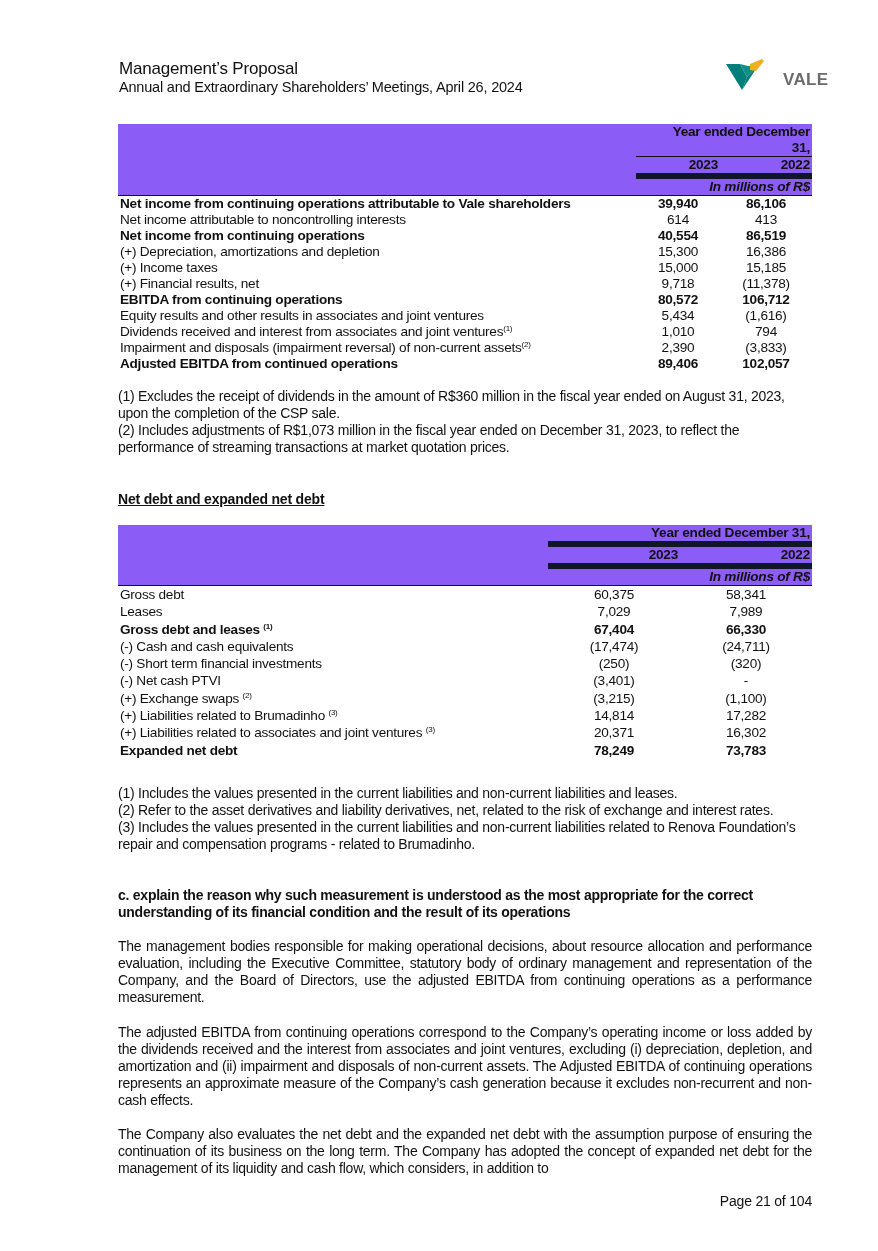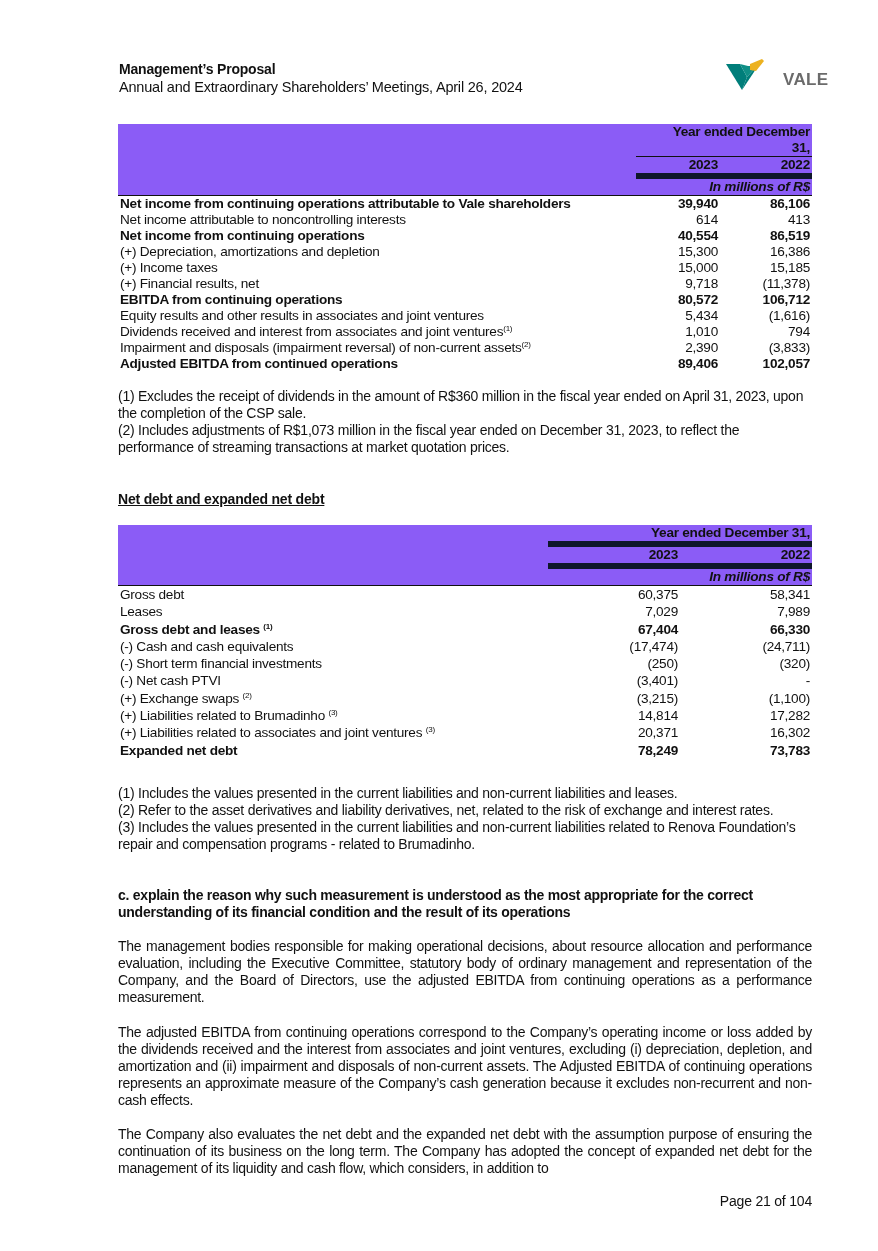--- a/index.html
+++ b/index.html
@@ -7,29 +7,29 @@
     body {
       position: relative;
       font-family: "Liberation Sans", "DejaVu Sans", sans-serif;
       color: #111111;
       overflow: hidden;
     }
     .page { position: absolute; left: 0; top: 0; width: 878px; height: 1251px; }
 
     
     .doc-header { position: absolute; left: 119px; top: 60px; width: 700px; }
-    .doc-title { font-size: 14px; font-weight: bold; line-height: 18px; letter-spacing: -0.2px; }
+    .doc-title { font-size: 17px; font-weight: normal; line-height: 18px; letter-spacing: -0.2px; }
     .doc-subtitle { font-size: 14.5px; line-height: 18px; letter-spacing: -0.2px; }
     .logo { position: absolute; left: 726px; top: 58px; width: 90px; height: 34px; }
     .logo-text { position: absolute; left: 40px; top: 12px; font-size: 17px; color: #6b6b6b; letter-spacing: 0.3px; font-weight: bold; margin-left: 17px; }
 
     
     .fin-table { position: absolute; left: 118px; width: 694px; border-collapse: collapse; font-size: 13.6px; letter-spacing: -0.25px; }
     .fin-table td { padding: 0 2px; line-height: 16px; white-space: nowrap; }
-    .fin-table td.num { text-align: right; }
+    .fin-table td.num { text-align: center; }
     .fin-table tr.bold td { font-weight: bold; }
     .fin-table thead td { background: #8b5cf6; font-weight: bold; text-align: right; }
     .fin-table thead td.italic { font-style: italic; }
     .fin-table thead tr.last td { border-bottom: 1.5px solid #111; }
     .fin-table thead td.ul { border-bottom: 6px solid #0f172a; }
     sup { font-size: 8px; vertical-align: 5px; line-height: 0; }
 
     #table1 { top: 124px; }
     #table1 col.c1 { width: 518px; }
     #table1 col.c2 { width: 84px; }
@@ -147,21 +147,21 @@
         </tr>
         <tr class="bold">
           <td><span>Adjusted EBITDA from continued operations</span></td>
           <td class="num">89,406</td>
           <td class="num">102,057</td>
         </tr>
       </tbody>
   </table>
 
   <div class="text-block footnotes1">
-    <span class="fn-line">(1) Excludes the receipt of dividends in the amount of R$360 million in the fiscal year ended on April 31, 2023, upon the completion of the CSP sale.</span>
+    <span class="fn-line">(1) Excludes the receipt of dividends in the amount of R$360 million in the fiscal year ended on August 31, 2023, upon the completion of the CSP sale.</span>
     <span class="fn-line">(2) Includes adjustments of R$1,073 million in the fiscal year ended on December 31, 2023, to reflect the performance of streaming transactions at market quotation prices.</span>
   </div>
 
   <div class="section-heading">Net debt and expanded net debt</div>
 
   <table class="fin-table" id="table2">
     <colgroup>
         <col class="c1">
         <col class="c2">
         <col class="c3">

